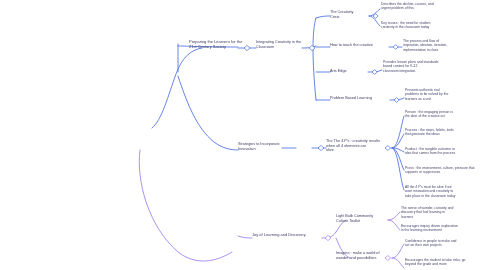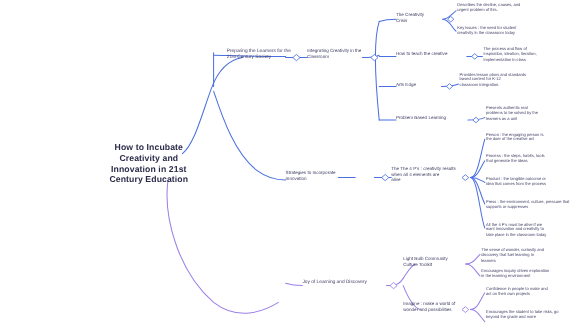--- a/index.html
+++ b/index.html
@@ -93,24 +93,20 @@
         <path d="M394 100 l2.6 -2.3 l2.6 2.3 l-2.6 2.3 z"></path>
         <path d="M385 148 l2.8 -2.4 l2.8 2.4 l-2.8 2.4 z"></path>
       </g>
       <g fill="#ffffff" stroke="#9b7fe8">
         <path d="M325 238 l3 -2.6 l3 2.6 l-3 2.6 z"></path>
         <path d="M385 258 l2.8 -2.4 l2.8 2.4 l-2.8 2.4 z"></path>
       </g>
     </g>
   </svg>
 
-  <div class="node root" style="left:82px;top:118px;width:84px;">How to Incubate
-Creativity and
-Innovation in 21st
-Century Education</div>
 
   <div class="node lvl1" style="left:189px;top:39px;width:62px;">Preparing the Learners for the
 21st Century Society</div>
 
   <div class="node lvl1" style="left:252px;top:232px;width:72px;">Joy of Learning and Discovery</div>
 
   <div class="node lvl2" style="left:256px;top:40px;width:48px;">Integrating Creativity in the
 Classroom</div>
 
   <div class="node lvl2" style="left:238px;top:142px;width:46px;">Strategies to Incorporate

